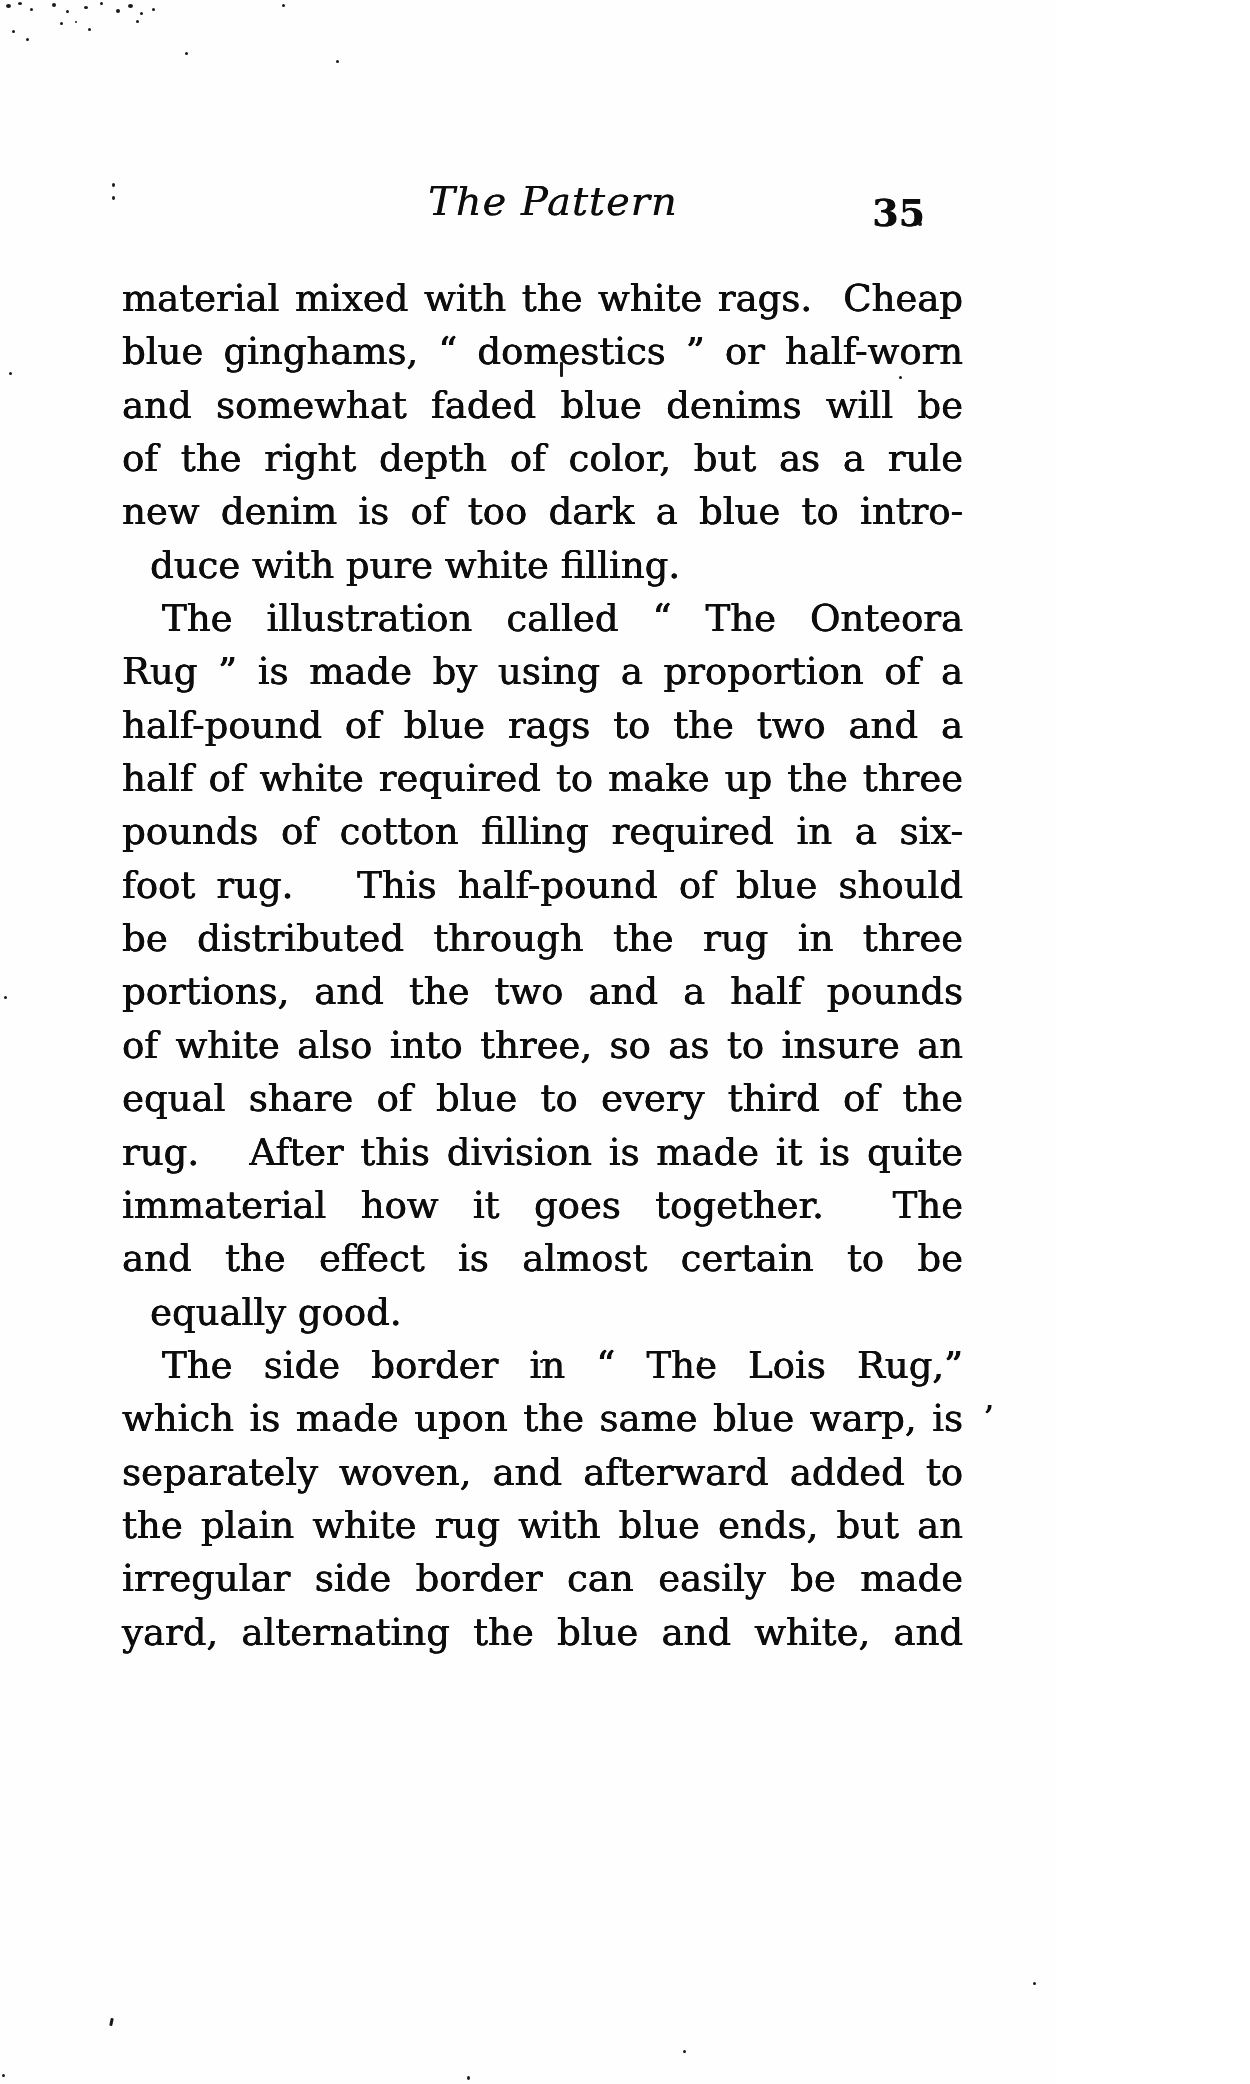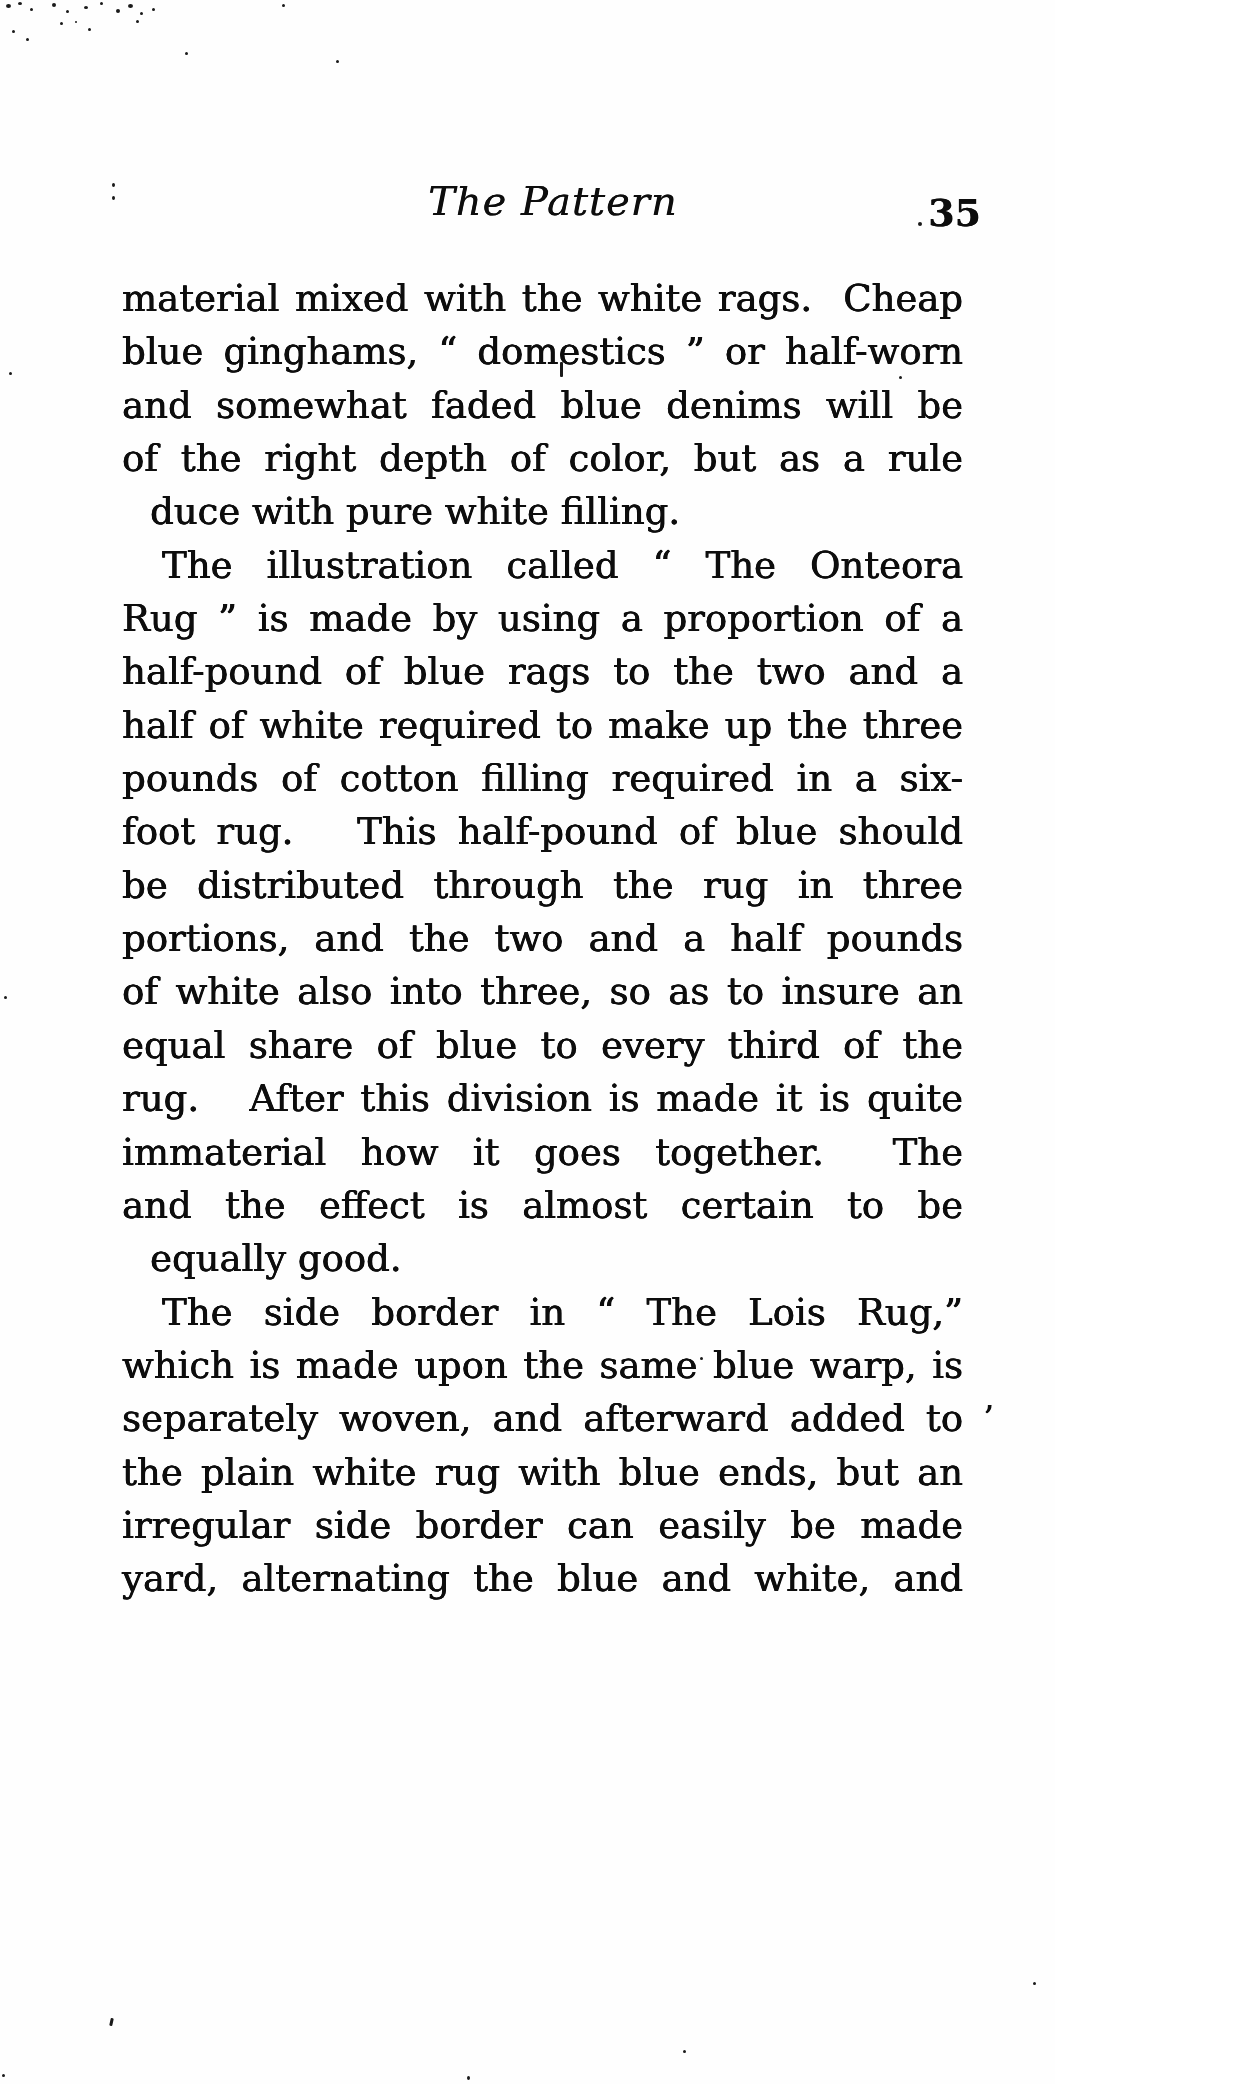--- a/index.html
+++ b/index.html
@@ -23,21 +23,21 @@
     top: 180px;
     font-style: italic;
     font-size: 40px;
     line-height: 42px;
     letter-spacing: 1px;
     text-shadow: 0.4px 0 0 currentColor;
     white-space: nowrap;
   }
   #folio {
     position: absolute;
-    left: 928px;
+    left: 872px;
     top: 193px;
     font-size: 38px;
     line-height: 40px;
     font-weight: bold;
     text-shadow: 0.4px 0 0 currentColor;
   }
   
   #text-block {
     position: absolute;
     left: 122px;
@@ -74,20 +74,21 @@
 <div id="page">
 
   <div id="running-head">The Pattern</div>
   <div id="folio">35</div>
 
   <div id="text-block">
     <div class="tline">material mixed with the white rags.&nbsp; Cheap</div>
     <div class="tline">blue ginghams, “ domestics ” or half-worn</div>
     <div class="tline">and somewhat faded blue denims will be</div>
     <div class="tline">of the right depth of color, but as a rule</div>
+    <div class="tline">new denim is of too dark a blue to intro-</div>
     <div class="tline para-end">duce with pure white filling.</div>
     <div class="tline indent">The illustration called “ The Onteora</div>
     <div class="tline">Rug ” is made by using a proportion of a</div>
     <div class="tline">half-pound of blue rags to the two and a</div>
     <div class="tline">half of white required to make up the three</div>
     <div class="tline">pounds of cotton filling required in a six-</div>
     <div class="tline">foot rug.&nbsp;&nbsp; This half-pound of blue should</div>
     <div class="tline">be distributed through the rug in three</div>
     <div class="tline">portions, and the two and a half pounds</div>
     <div class="tline">of white also into three, so as to insure an</div>

